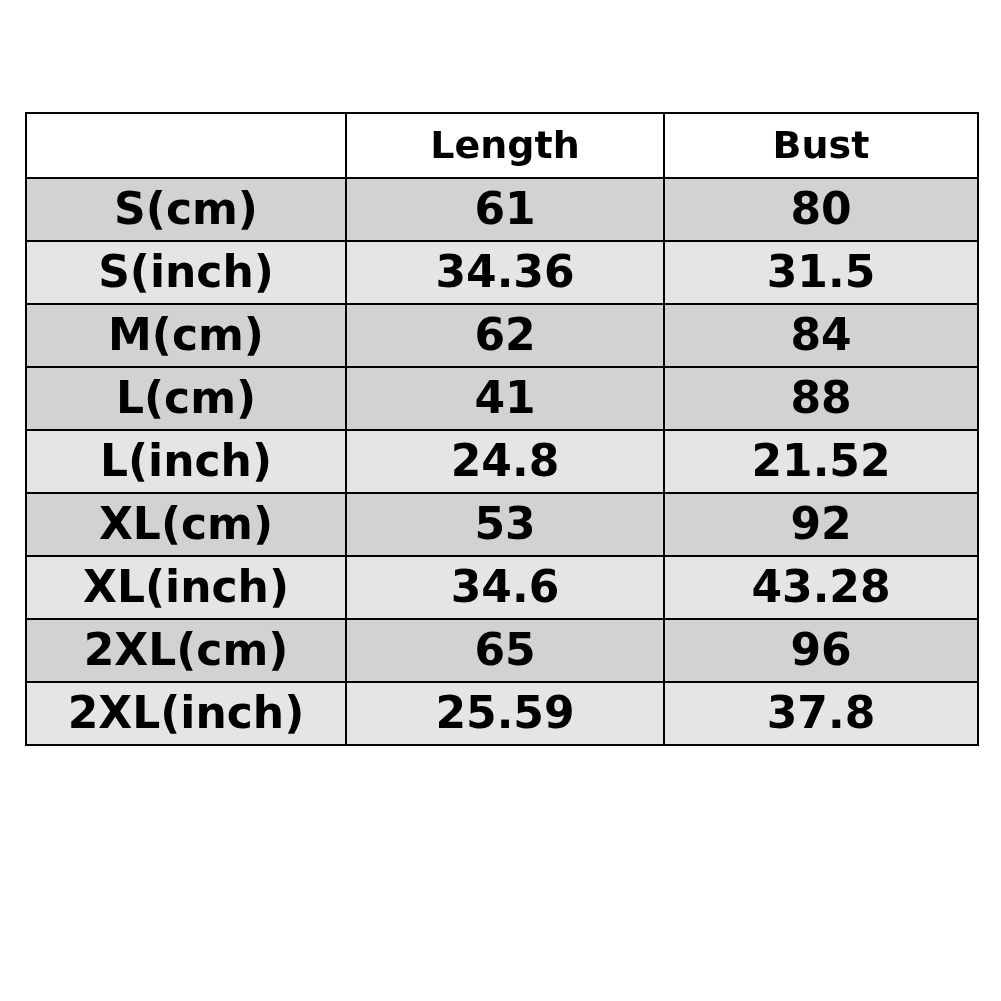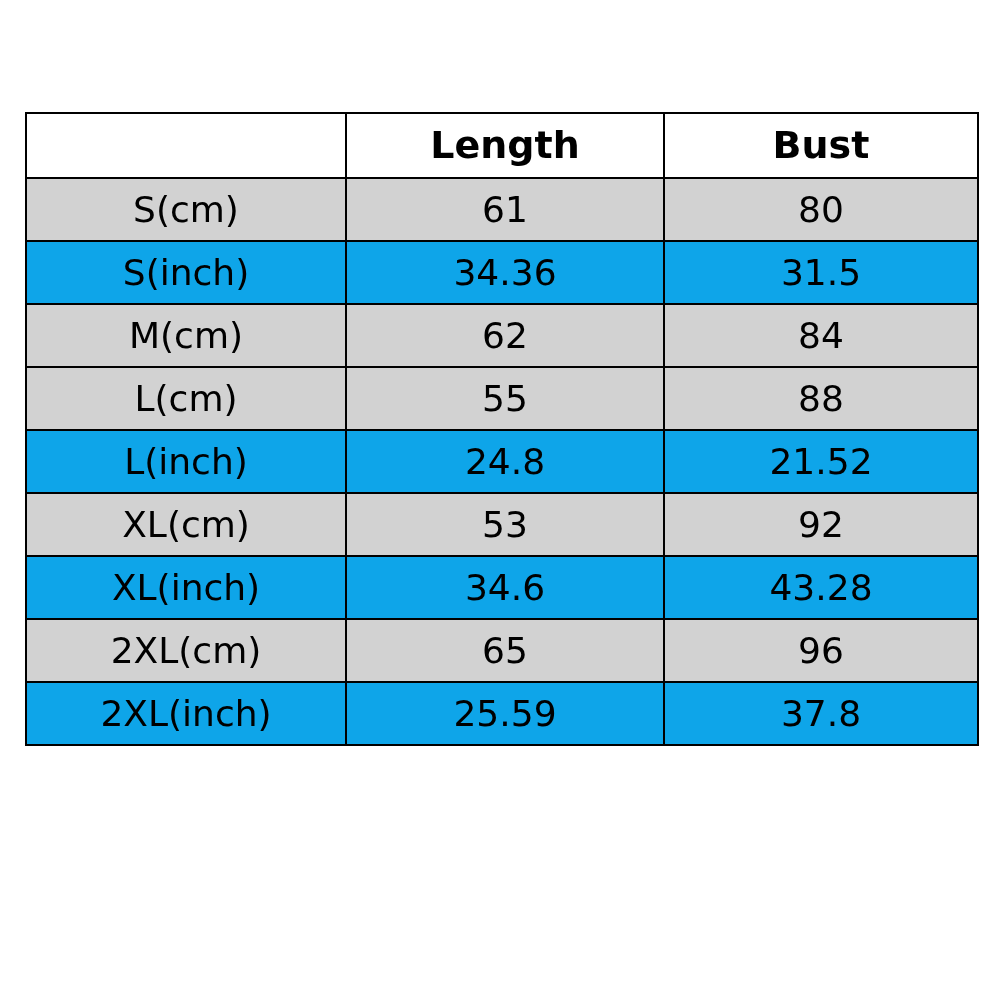--- a/index.html
+++ b/index.html
@@ -36,37 +36,37 @@
   table.size-chart col.c1 { width: 318px; }
   table.size-chart col.c2 { width: 314px; }
 
   table.size-chart th,
   table.size-chart td {
     border: 2px solid #000000;
     text-align: center;
     vertical-align: middle;
     padding: 0;
     height: 61px;
-    font-size: 36px;
-    font-weight: normal;
+    font-size: 44px;
+    font-weight: bold;
     line-height: 1.1;
   }
   table.size-chart thead th {
     height: 63px;
     font-size: 38px;
     font-weight: bold;
   }
   table.size-chart thead th.blank {
     font-weight: normal;
   }
   tr.shaded td {
     background: #d2d2d2;
   }
   tr.plain td {
-    background: #0ea5e9;
+    background: #e5e5e5;
   }
 </style>
 </head>
 <body>
 
 <div class="page">
   <div class="table-wrap">
     <table class="size-chart">
       <colgroup>
         <col class="c0">
@@ -91,21 +91,21 @@
           <td>34.36</td>
           <td>31.5</td>
         </tr>
         <tr class="shaded">
           <td>M(cm)</td>
           <td>62</td>
           <td>84</td>
         </tr>
         <tr class="shaded">
           <td>L(cm)</td>
-          <td>55</td>
+          <td>41</td>
           <td>88</td>
         </tr>
         <tr class="plain">
           <td>L(inch)</td>
           <td>24.8</td>
           <td>21.52</td>
         </tr>
         <tr class="shaded">
           <td>XL(cm)</td>
           <td>53</td>

